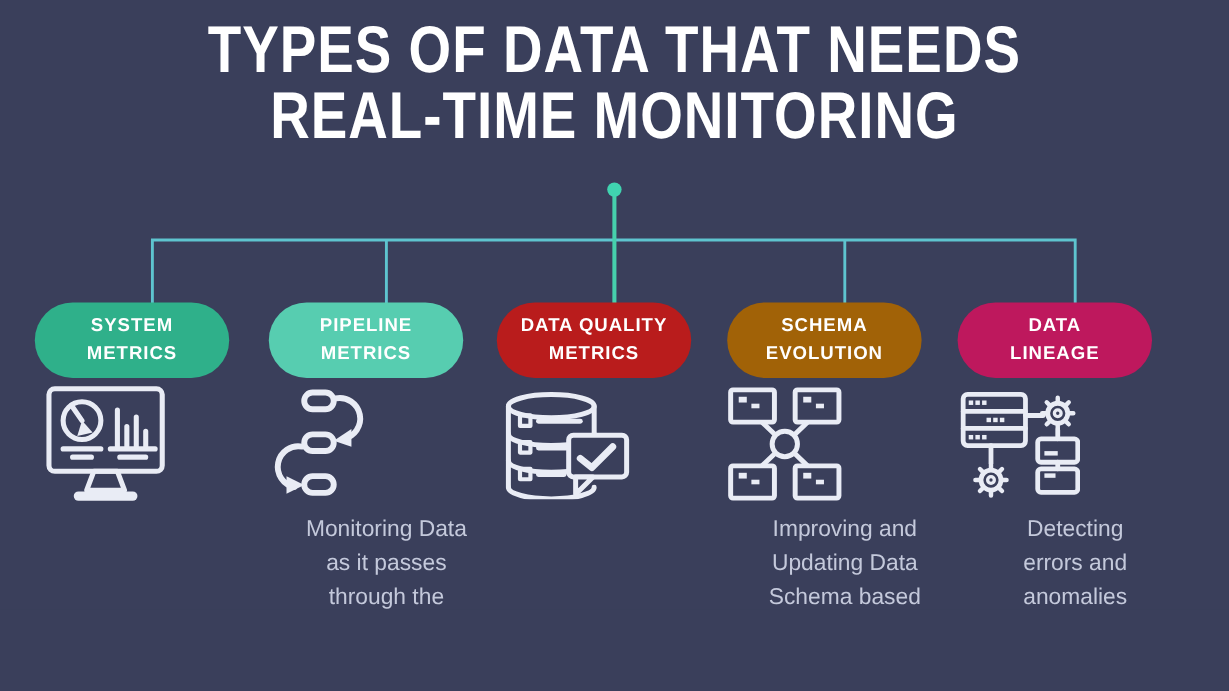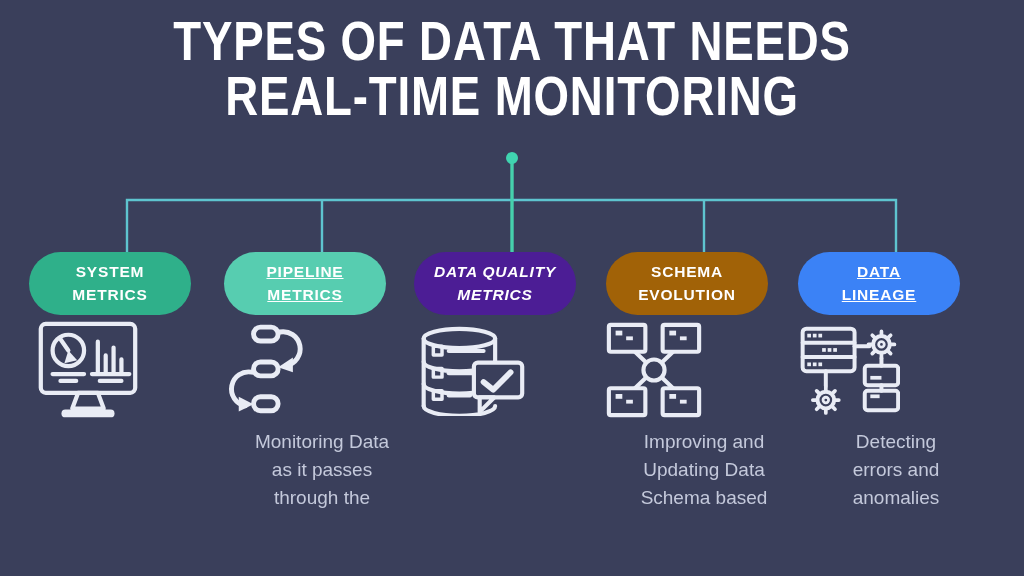--- a/index.html
+++ b/index.html
@@ -69,41 +69,41 @@
         <path d="M24,55 H56 M32,62 H48"></path>
         <path d="M70,22 V53 M78,36 V53 M86,28 V53 M94,40 V53"></path>
         <path d="M64,55 H102 M72,62 H94"></path>
         <path d="M50,74 L70,74 L76,90 L44,90 Z"></path>
         <path d="M37,95 H83" stroke-width="8"></path>
       </svg>
     </div>
   </div>
 
   <div class="column c2">
-    <div class="pill" style="background-color: rgb(87, 205, 176); text-decoration: underline;">PIPELINE
+    <div class="pill" style="background-color: rgb(87, 205, 176);">PIPELINE
 METRICS</div>
     <div class="icon-wrap">
       <svg class="icon" width="82" viewBox="0 0 100 114">
         <rect x="36" y="5" width="30" height="17" rx="8.5" stroke-width="6"></rect>
         <rect x="36" y="47.5" width="30" height="17" rx="8.5" stroke-width="6"></rect>
         <rect x="36" y="90" width="30" height="17" rx="8.5" stroke-width="6"></rect>
         <path d="M68,11 a20,20 0 0 1 8,41" stroke-width="6"></path>
         <path class="f" d="M84,42 L84,60 L66,54 Z"></path>
         <path d="M34,60 a20,20 0 0 0 -8,41" stroke-width="6"></path>
         <path class="f" d="M18,90 L18,108 L36,99 Z"></path>
       </svg>
     </div>
     <p class="desc">Monitoring Data
 as it passes
 through the
 Pipelines</p>
   </div>
 
   <div class="column c3">
-    <div class="pill" style="background-color: #4c1d95; font-style: italic;">DATA QUALITY
+    <div class="pill" style="background-color: #b91c1c;">DATA QUALITY
 METRICS</div>
     <div class="icon-wrap">
       <svg class="icon" width="114" viewBox="0 0 118 96">
         <ellipse cx="47" cy="15" rx="37" ry="10"></ellipse>
         <path d="M10,15 V85 M84,15 V40"></path>
         <path d="M10,39 a37,10 0 0 0 74,0"></path>
         <path d="M10,62 a37,10 0 0 0 74,0"></path>
         <path d="M10,85 a37,10 0 0 0 74,0"></path>
         <rect x="20" y="23" width="9" height="9" stroke-width="3.6"></rect>
         <path d="M36,28 H72"></path>
@@ -140,21 +140,21 @@
       </svg>
     </div>
     <p class="desc">Improving and
 Updating Data
 Schema based
 on constant
 changes</p>
   </div>
 
   <div class="column c5">
-    <div class="pill" style="background-color: #3b82f6; text-decoration: underline;">DATA
+    <div class="pill" style="background-color: #be185d;">DATA
 LINEAGE</div>
     <div class="icon-wrap">
       <svg class="icon" width="102" viewBox="0 0 110 100">
         <rect x="5" y="5" width="56" height="46" rx="4"></rect>
         <path d="M5,20.3 H61 M5,35.6 H61"></path>
         <rect class="f" x="10" y="10.5" width="4" height="4"></rect>
         <rect class="f" x="16" y="10.5" width="4" height="4"></rect>
         <rect class="f" x="22" y="10.5" width="4" height="4"></rect>
         <rect class="f" x="26" y="26" width="4" height="4"></rect>
         <rect class="f" x="32" y="26" width="4" height="4"></rect>

